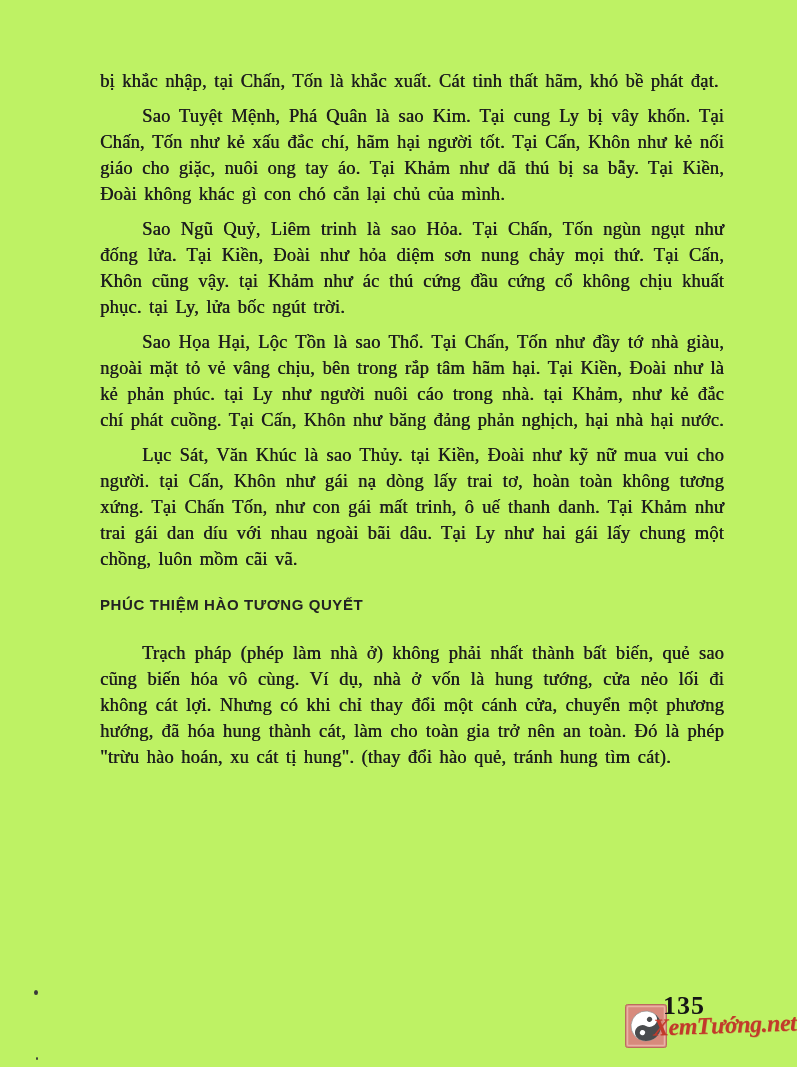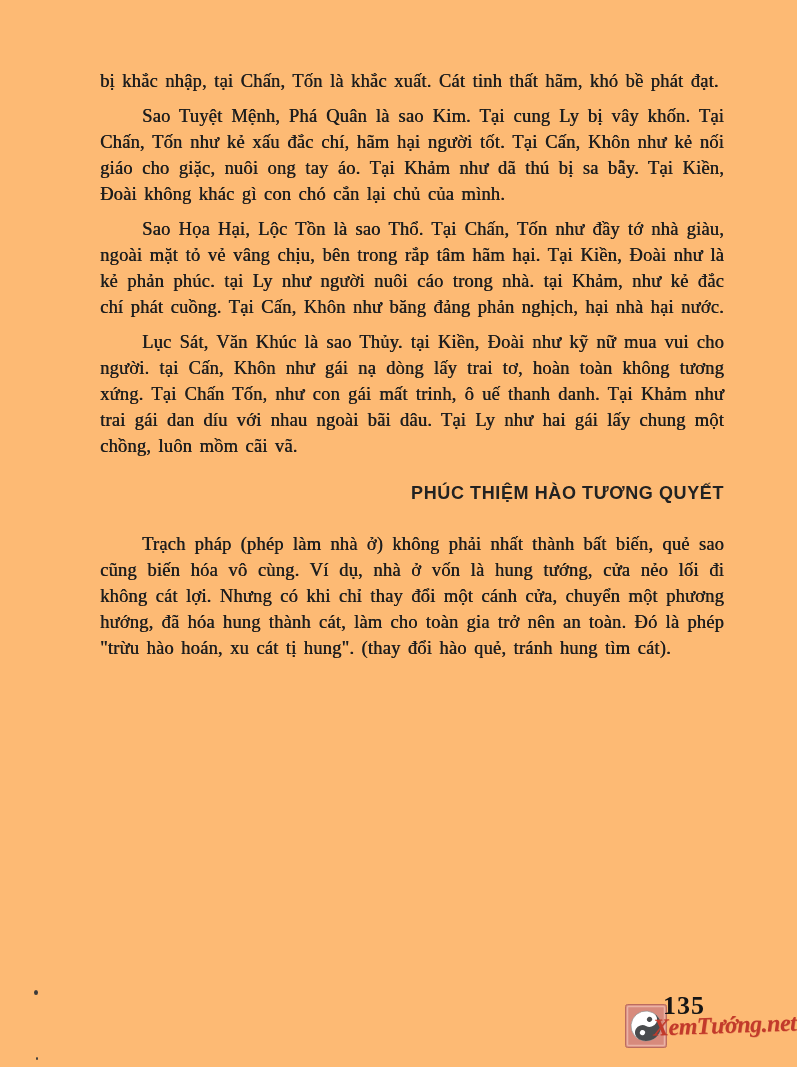--- a/index.html
+++ b/index.html
@@ -4,21 +4,21 @@
 <style>
   html, body {
     margin: 0;
     padding: 0;
     background: #ffffff;
   }
   .page {
     position: relative;
     width: 797px;
     height: 1067px;
-    background: #fdba74;
+    background: #bef264;
     overflow: hidden;
     font-family: "Liberation Serif", serif;
     color: #1e1e1e;
   }
   .text-block {
     position: absolute;
     left: 100px;
     top: 68px;
     width: 624px;
   }
@@ -31,24 +31,24 @@
     letter-spacing: 0.2px;
     word-spacing: 2.5px;
     text-shadow: 0.4px 0 0 #1e1e1e;
   }
   .para.no-indent {
     text-indent: 0;
   }
   .section-heading {
     margin: 24px 0 27px 0;
     font-family: "Liberation Sans", sans-serif;
-    font-size: 18px;
+    font-size: 15px;
     font-weight: 700;
     letter-spacing: 0.6px;
-    text-align: right;
+    text-align: left;
     color: #222222;
   }
   .page-number {
     position: absolute;
     left: 663px;
     top: 991px;
     font-family: "Liberation Serif", serif;
     font-size: 26px;
     font-weight: 700;
     color: #151515;
@@ -94,20 +94,21 @@
   .speck-2 { left: 36px; top: 1057px; width: 2px; height: 3px; }
 </style>
 </head>
 <body>
 
 <div class="page">
 
   <div class="text-block">
     <p class="para no-indent">bị khắc nhập, tại Chấn, Tốn là khắc xuất. Cát tinh thất hãm, khó bề phát đạt.</p>
     <p class="para">Sao Tuyệt Mệnh, Phá Quân là sao Kim. Tại cung Ly bị vây khốn. Tại Chấn, Tốn như kẻ xấu đắc chí, hãm hại người tốt. Tại Cấn, Khôn như kẻ nối giáo cho giặc, nuôi ong tay áo. Tại Khảm như dã thú bị sa bẫy. Tại Kiền, Đoài không khác gì con chó cắn lại chủ của mình.</p>
+    <p class="para">Sao Ngũ Quỷ, Liêm trinh là sao Hỏa. Tại Chấn, Tốn ngùn ngụt như đống lửa. Tại Kiền, Đoài như hỏa diệm sơn nung chảy mọi thứ. Tại Cấn, Khôn cũng vậy. tại Khảm như ác thú cứng đầu cứng cổ không chịu khuất phục. tại Ly, lửa bốc ngút trời.</p>
     <p class="para">Sao Họa Hại, Lộc Tồn là sao Thổ. Tại Chấn, Tốn như đầy tớ nhà giàu, ngoài mặt tỏ vẻ vâng chịu, bên trong rắp tâm hãm hại. Tại Kiền, Đoài như là kẻ phản phúc. tại Ly như người nuôi cáo trong nhà. tại Khảm, như kẻ đắc chí phát cuồng. Tại Cấn, Khôn như băng đảng phản nghịch, hại nhà hại nước.</p>
     <p class="para">Lục Sát, Văn Khúc là sao Thủy. tại Kiền, Đoài như kỹ nữ mua vui cho người. tại Cấn, Khôn như gái nạ dòng lấy trai tơ, hoàn toàn không tương xứng. Tại Chấn Tốn, như con gái mất trinh, ô uế thanh danh. Tại Khảm như trai gái dan díu với nhau ngoài bãi dâu. Tại Ly như hai gái lấy chung một chồng, luôn mồm cãi vã.</p>
     <h2 class="section-heading">PHÚC THIỆM HÀO TƯƠNG QUYẾT</h2>
     <p class="para">Trạch pháp (phép làm nhà ở) không phải nhất thành bất biến, quẻ sao cũng biến hóa vô cùng. Ví dụ, nhà ở vốn là hung tướng, cửa nẻo lối đi không cát lợi. Nhưng có khi chỉ thay đổi một cánh cửa, chuyển một phương hướng, đã hóa hung thành cát, làm cho toàn gia trở nên an toàn. Đó là phép "trừu hào hoán, xu cát tị hung". (thay đổi hào quẻ, tránh hung tìm cát).</p>
   </div>
 
   <div class="page-number">135</div>
 
   <div class="watermark">
     <span class="logo-box">

